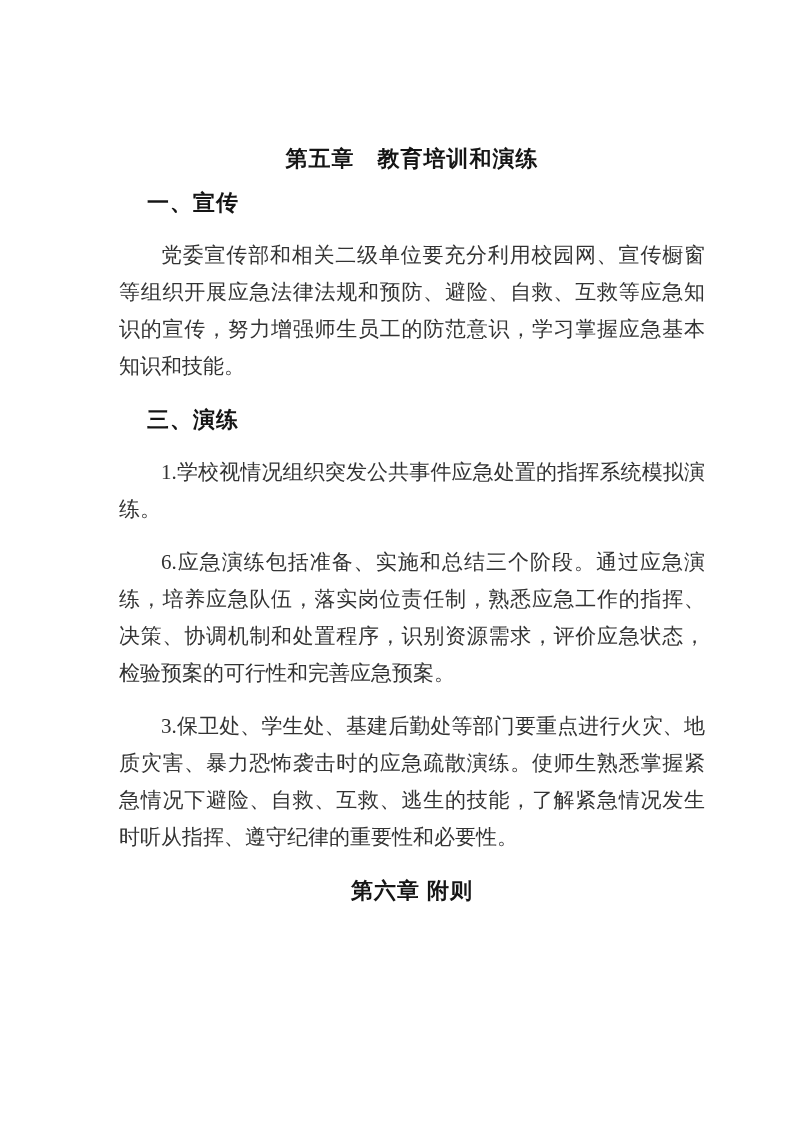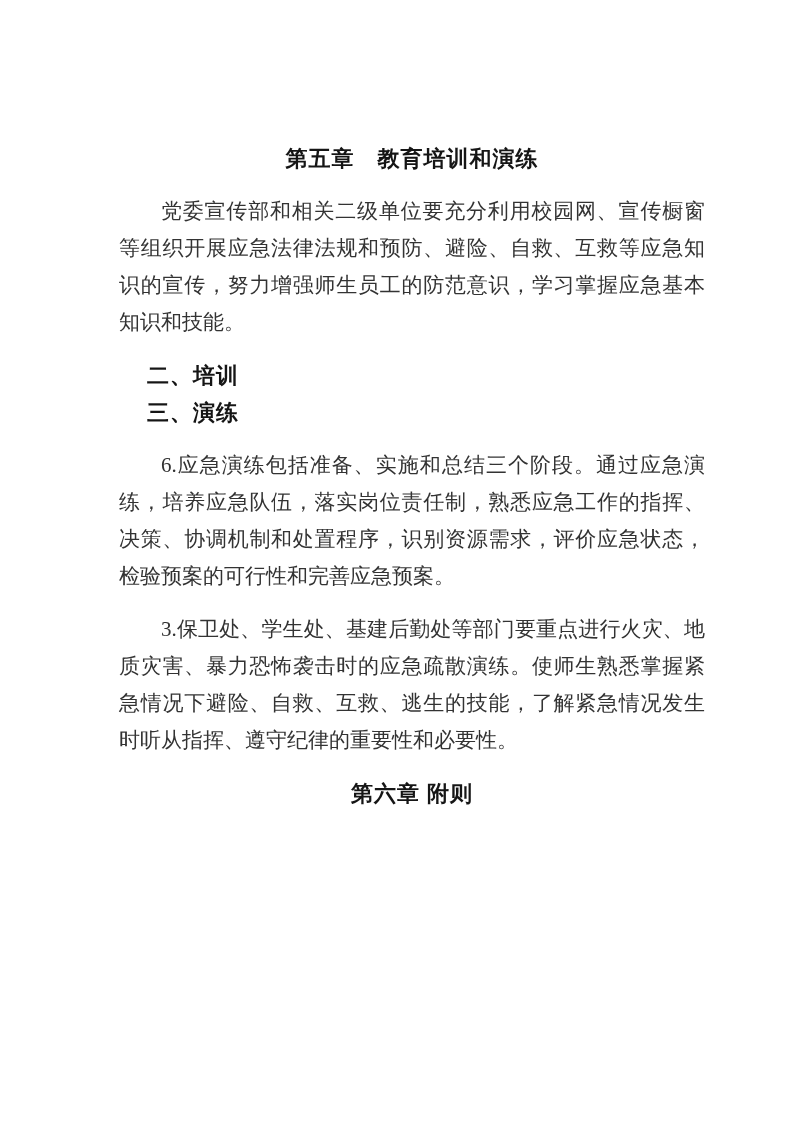--- a/index.html
+++ b/index.html
@@ -60,24 +60,25 @@
   }
 </style>
 </head>
 <body>
 
 <div class="page">
   <div class="content">
 
     <h1 class="chapter-title">第五章　教育培训和演练</h1>
 
+    <h2 class="section-heading first">一、宣传</h2>
     <p class="body-para">党委宣传部和相关二级单位要充分利用校园网、宣传橱窗等组织开展应急法律法规和预防、避险、自救、互救等应急知识的宣传，努力增强师生员工的防范意识，学习掌握应急基本知识和技能。</p>
 
-    <h2 class="section-heading">二、培训</h2>
 
     <h2 class="section-heading">三、演练</h2>
+    <p class="body-para">1.学校视情况组织突发公共事件应急处置的指挥系统模拟演练。</p>
     <p class="body-para">6.应急演练包括准备、实施和总结三个阶段。通过应急演练，培养应急队伍，落实岗位责任制，熟悉应急工作的指挥、决策、协调机制和处置程序，识别资源需求，评价应急状态，检验预案的可行性和完善应急预案。</p>
     <p class="body-para">3.保卫处、学生处、基建后勤处等部门要重点进行火灾、地质灾害、暴力恐怖袭击时的应急疏散演练。使师生熟悉掌握紧急情况下避险、自救、互救、逃生的技能，了解紧急情况发生时听从指挥、遵守纪律的重要性和必要性。</p>
 
     <h1 class="chapter-title next-chapter">第六章 附则</h1>
 
   </div>
 </div>
 
 </body></html>

